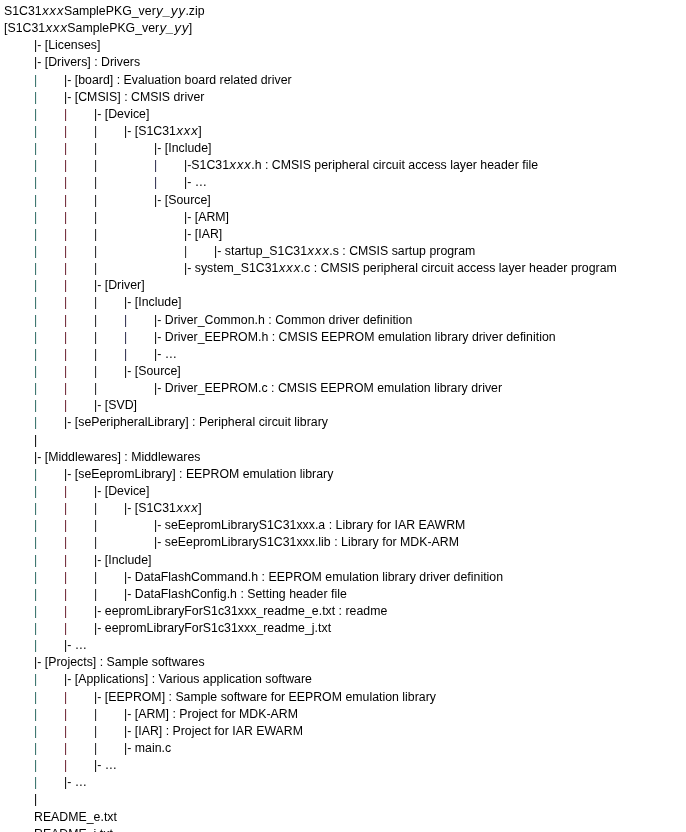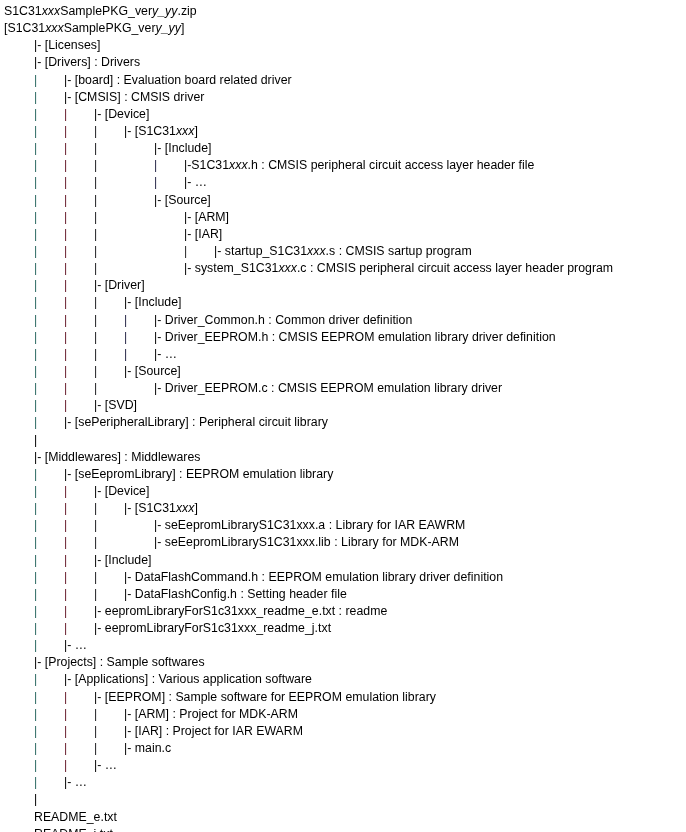--- a/index.html
+++ b/index.html
@@ -49,18 +49,19 @@
   .pipe.c4 > i { color: #262626; }
   .pipe.blank > i { color: transparent; }
   .branch {
     display: inline-block;
   }
   .label {
     display: inline;
   }
   .ital {
     font-style: italic;
+    font-family: Liberation Mono, monospace;
   }
 </style>
 </head>
 <body>
 
 <div id="tree-listing"><div class="tree-line"><span class="guides"></span><span class="label"><span>S1C31</span><span class="ital">xxx</span><span>SamplePKG_ver</span><span class="ital">y_yy</span><span>.zip</span></span></div><div class="tree-line"><span class="guides"></span><span class="label"><span>[S1C31</span><span class="ital">xxx</span><span>SamplePKG_ver</span><span class="ital">y_yy</span><span>]</span></span></div><div class="tree-line"><span class="guides"><span class="pipe blank"><i> </i></span></span><span class="branch">|- </span><span class="label"><span>[Licenses]</span></span></div><div class="tree-line"><span class="guides"><span class="pipe blank"><i> </i></span></span><span class="branch">|- </span><span class="label"><span>[Drivers] : Drivers</span></span></div><div class="tree-line"><span class="guides"><span class="pipe blank"><i> </i></span><span class="pipe c0"><i>|</i></span></span><span class="branch">|- </span><span class="label"><span>[board] : Evaluation board related driver</span></span></div><div class="tree-line"><span class="guides"><span class="pipe blank"><i> </i></span><span class="pipe c0"><i>|</i></span></span><span class="branch">|- </span><span class="label"><span>[CMSIS] : CMSIS driver</span></span></div><div class="tree-line"><span class="guides"><span class="pipe blank"><i> </i></span><span class="pipe c0"><i>|</i></span><span class="pipe c1"><i>|</i></span></span><span class="branch">|- </span><span class="label"><span>[Device]</span></span></div><div class="tree-line"><span class="guides"><span class="pipe blank"><i> </i></span><span class="pipe c0"><i>|</i></span><span class="pipe c1"><i>|</i></span><span class="pipe c2"><i>|</i></span></span><span class="branch">|- </span><span class="label"><span>[S1C31</span><span class="ital">xxx</span><span>]</span></span></div><div class="tree-line"><span class="guides"><span class="pipe blank"><i> </i></span><span class="pipe c0"><i>|</i></span><span class="pipe c1"><i>|</i></span><span class="pipe c2"><i>|</i></span><span class="pipe blank"><i> </i></span></span><span class="branch">|- </span><span class="label"><span>[Include]</span></span></div><div class="tree-line"><span class="guides"><span class="pipe blank"><i> </i></span><span class="pipe c0"><i>|</i></span><span class="pipe c1"><i>|</i></span><span class="pipe c2"><i>|</i></span><span class="pipe blank"><i> </i></span><span class="pipe c3"><i>|</i></span></span><span class="branch">|-</span><span class="label"><span>S1C31</span><span class="ital">xxx</span><span>.h : CMSIS peripheral circuit access layer header file</span></span></div><div class="tree-line"><span class="guides"><span class="pipe blank"><i> </i></span><span class="pipe c0"><i>|</i></span><span class="pipe c1"><i>|</i></span><span class="pipe c2"><i>|</i></span><span class="pipe blank"><i> </i></span><span class="pipe c3"><i>|</i></span></span><span class="branch">|- </span><span class="label"><span>…</span></span></div><div class="tree-line"><span class="guides"><span class="pipe blank"><i> </i></span><span class="pipe c0"><i>|</i></span><span class="pipe c1"><i>|</i></span><span class="pipe c2"><i>|</i></span><span class="pipe blank"><i> </i></span></span><span class="branch">|- </span><span class="label"><span>[Source]</span></span></div><div class="tree-line"><span class="guides"><span class="pipe blank"><i> </i></span><span class="pipe c0"><i>|</i></span><span class="pipe c1"><i>|</i></span><span class="pipe c2"><i>|</i></span><span class="pipe blank"><i> </i></span><span class="pipe blank"><i> </i></span></span><span class="branch">|- </span><span class="label"><span>[ARM]</span></span></div><div class="tree-line"><span class="guides"><span class="pipe blank"><i> </i></span><span class="pipe c0"><i>|</i></span><span class="pipe c1"><i>|</i></span><span class="pipe c2"><i>|</i></span><span class="pipe blank"><i> </i></span><span class="pipe blank"><i> </i></span></span><span class="branch">|- </span><span class="label"><span>[IAR]</span></span></div><div class="tree-line"><span class="guides"><span class="pipe blank"><i> </i></span><span class="pipe c0"><i>|</i></span><span class="pipe c1"><i>|</i></span><span class="pipe c2"><i>|</i></span><span class="pipe blank"><i> </i></span><span class="pipe blank"><i> </i></span><span class="pipe c4"><i>|</i></span></span><span class="branch">|- </span><span class="label"><span>startup_S1C31</span><span class="ital">xxx</span><span>.s : CMSIS sartup program</span></span></div><div class="tree-line"><span class="guides"><span class="pipe blank"><i> </i></span><span class="pipe c0"><i>|</i></span><span class="pipe c1"><i>|</i></span><span class="pipe c2"><i>|</i></span><span class="pipe blank"><i> </i></span><span class="pipe blank"><i> </i></span></span><span class="branch">|- </span><span class="label"><span>system_S1C31</span><span class="ital">xxx</span><span>.c : CMSIS peripheral circuit access layer header program</span></span></div><div class="tree-line"><span class="guides"><span class="pipe blank"><i> </i></span><span class="pipe c0"><i>|</i></span><span class="pipe c1"><i>|</i></span></span><span class="branch">|- </span><span class="label"><span>[Driver]</span></span></div><div class="tree-line"><span class="guides"><span class="pipe blank"><i> </i></span><span class="pipe c0"><i>|</i></span><span class="pipe c1"><i>|</i></span><span class="pipe c2"><i>|</i></span></span><span class="branch">|- </span><span class="label"><span>[Include]</span></span></div><div class="tree-line"><span class="guides"><span class="pipe blank"><i> </i></span><span class="pipe c0"><i>|</i></span><span class="pipe c1"><i>|</i></span><span class="pipe c2"><i>|</i></span><span class="pipe c3"><i>|</i></span></span><span class="branch">|- </span><span class="label"><span>Driver_Common.h : Common driver definition</span></span></div><div class="tree-line"><span class="guides"><span class="pipe blank"><i> </i></span><span class="pipe c0"><i>|</i></span><span class="pipe c1"><i>|</i></span><span class="pipe c2"><i>|</i></span><span class="pipe c3"><i>|</i></span></span><span class="branch">|- </span><span class="label"><span>Driver_EEPROM.h : CMSIS EEPROM emulation library driver definition</span></span></div><div class="tree-line"><span class="guides"><span class="pipe blank"><i> </i></span><span class="pipe c0"><i>|</i></span><span class="pipe c1"><i>|</i></span><span class="pipe c2"><i>|</i></span><span class="pipe c3"><i>|</i></span></span><span class="branch">|- </span><span class="label"><span>…</span></span></div><div class="tree-line"><span class="guides"><span class="pipe blank"><i> </i></span><span class="pipe c0"><i>|</i></span><span class="pipe c1"><i>|</i></span><span class="pipe c2"><i>|</i></span></span><span class="branch">|- </span><span class="label"><span>[Source]</span></span></div><div class="tree-line"><span class="guides"><span class="pipe blank"><i> </i></span><span class="pipe c0"><i>|</i></span><span class="pipe c1"><i>|</i></span><span class="pipe c2"><i>|</i></span><span class="pipe blank"><i> </i></span></span><span class="branch">|- </span><span class="label"><span>Driver_EEPROM.c : CMSIS EEPROM emulation library driver</span></span></div><div class="tree-line"><span class="guides"><span class="pipe blank"><i> </i></span><span class="pipe c0"><i>|</i></span><span class="pipe c1"><i>|</i></span></span><span class="branch">|- </span><span class="label"><span>[SVD]</span></span></div><div class="tree-line"><span class="guides"><span class="pipe blank"><i> </i></span><span class="pipe c0"><i>|</i></span></span><span class="branch">|- </span><span class="label"><span>[sePeripheralLibrary] : Peripheral circuit library</span></span></div><div class="tree-line"><span class="guides"><span class="pipe blank"><i> </i></span></span><span class="branch">|</span></div><div class="tree-line"><span class="guides"><span class="pipe blank"><i> </i></span></span><span class="branch">|- </span><span class="label"><span>[Middlewares] : Middlewares</span></span></div><div class="tree-line"><span class="guides"><span class="pipe blank"><i> </i></span><span class="pipe c0"><i>|</i></span></span><span class="branch">|- </span><span class="label"><span>[seEepromLibrary] : EEPROM emulation library</span></span></div><div class="tree-line"><span class="guides"><span class="pipe blank"><i> </i></span><span class="pipe c0"><i>|</i></span><span class="pipe c1"><i>|</i></span></span><span class="branch">|- </span><span class="label"><span>[Device]</span></span></div><div class="tree-line"><span class="guides"><span class="pipe blank"><i> </i></span><span class="pipe c0"><i>|</i></span><span class="pipe c1"><i>|</i></span><span class="pipe c2"><i>|</i></span></span><span class="branch">|- </span><span class="label"><span>[S1C31</span><span class="ital">xxx</span><span>]</span></span></div><div class="tree-line"><span class="guides"><span class="pipe blank"><i> </i></span><span class="pipe c0"><i>|</i></span><span class="pipe c1"><i>|</i></span><span class="pipe c2"><i>|</i></span><span class="pipe blank"><i> </i></span></span><span class="branch">|- </span><span class="label"><span>seEepromLibraryS1C31xxx.a : Library for IAR EAWRM</span></span></div><div class="tree-line"><span class="guides"><span class="pipe blank"><i> </i></span><span class="pipe c0"><i>|</i></span><span class="pipe c1"><i>|</i></span><span class="pipe c2"><i>|</i></span><span class="pipe blank"><i> </i></span></span><span class="branch">|- </span><span class="label"><span>seEepromLibraryS1C31xxx.lib : Library for MDK-ARM</span></span></div><div class="tree-line"><span class="guides"><span class="pipe blank"><i> </i></span><span class="pipe c0"><i>|</i></span><span class="pipe c1"><i>|</i></span></span><span class="branch">|- </span><span class="label"><span>[Include]</span></span></div><div class="tree-line"><span class="guides"><span class="pipe blank"><i> </i></span><span class="pipe c0"><i>|</i></span><span class="pipe c1"><i>|</i></span><span class="pipe c2"><i>|</i></span></span><span class="branch">|- </span><span class="label"><span>DataFlashCommand.h : EEPROM emulation library driver definition</span></span></div><div class="tree-line"><span class="guides"><span class="pipe blank"><i> </i></span><span class="pipe c0"><i>|</i></span><span class="pipe c1"><i>|</i></span><span class="pipe c2"><i>|</i></span></span><span class="branch">|- </span><span class="label"><span>DataFlashConfig.h : Setting header file</span></span></div><div class="tree-line"><span class="guides"><span class="pipe blank"><i> </i></span><span class="pipe c0"><i>|</i></span><span class="pipe c1"><i>|</i></span></span><span class="branch">|- </span><span class="label"><span>eepromLibraryForS1c31xxx_readme_e.txt : readme</span></span></div><div class="tree-line"><span class="guides"><span class="pipe blank"><i> </i></span><span class="pipe c0"><i>|</i></span><span class="pipe c1"><i>|</i></span></span><span class="branch">|- </span><span class="label"><span>eepromLibraryForS1c31xxx_readme_j.txt</span></span></div><div class="tree-line"><span class="guides"><span class="pipe blank"><i> </i></span><span class="pipe c0"><i>|</i></span></span><span class="branch">|- </span><span class="label"><span>…</span></span></div><div class="tree-line"><span class="guides"><span class="pipe blank"><i> </i></span></span><span class="branch">|- </span><span class="label"><span>[Projects] : Sample softwares</span></span></div><div class="tree-line"><span class="guides"><span class="pipe blank"><i> </i></span><span class="pipe c0"><i>|</i></span></span><span class="branch">|- </span><span class="label"><span>[Applications] : Various application software</span></span></div><div class="tree-line"><span class="guides"><span class="pipe blank"><i> </i></span><span class="pipe c0"><i>|</i></span><span class="pipe c1"><i>|</i></span></span><span class="branch">|- </span><span class="label"><span>[EEPROM] : Sample software for EEPROM emulation library</span></span></div><div class="tree-line"><span class="guides"><span class="pipe blank"><i> </i></span><span class="pipe c0"><i>|</i></span><span class="pipe c1"><i>|</i></span><span class="pipe c2"><i>|</i></span></span><span class="branch">|- </span><span class="label"><span>[ARM] : Project for MDK-ARM</span></span></div><div class="tree-line"><span class="guides"><span class="pipe blank"><i> </i></span><span class="pipe c0"><i>|</i></span><span class="pipe c1"><i>|</i></span><span class="pipe c2"><i>|</i></span></span><span class="branch">|- </span><span class="label"><span>[IAR] : Project for IAR EWARM</span></span></div><div class="tree-line"><span class="guides"><span class="pipe blank"><i> </i></span><span class="pipe c0"><i>|</i></span><span class="pipe c1"><i>|</i></span><span class="pipe c2"><i>|</i></span></span><span class="branch">|- </span><span class="label"><span>main.c</span></span></div><div class="tree-line"><span class="guides"><span class="pipe blank"><i> </i></span><span class="pipe c0"><i>|</i></span><span class="pipe c1"><i>|</i></span></span><span class="branch">|- </span><span class="label"><span>…</span></span></div><div class="tree-line"><span class="guides"><span class="pipe blank"><i> </i></span><span class="pipe c0"><i>|</i></span></span><span class="branch">|- </span><span class="label"><span>…</span></span></div><div class="tree-line"><span class="guides"><span class="pipe blank"><i> </i></span></span><span class="branch">|</span></div><div class="tree-line"><span class="guides"><span class="pipe blank"><i> </i></span></span><span class="label"><span>README_e.txt</span></span></div><div class="tree-line"><span class="guides"><span class="pipe blank"><i> </i></span></span><span class="label"><span>README_j.txt</span></span></div></div>
 
 </body></html>

